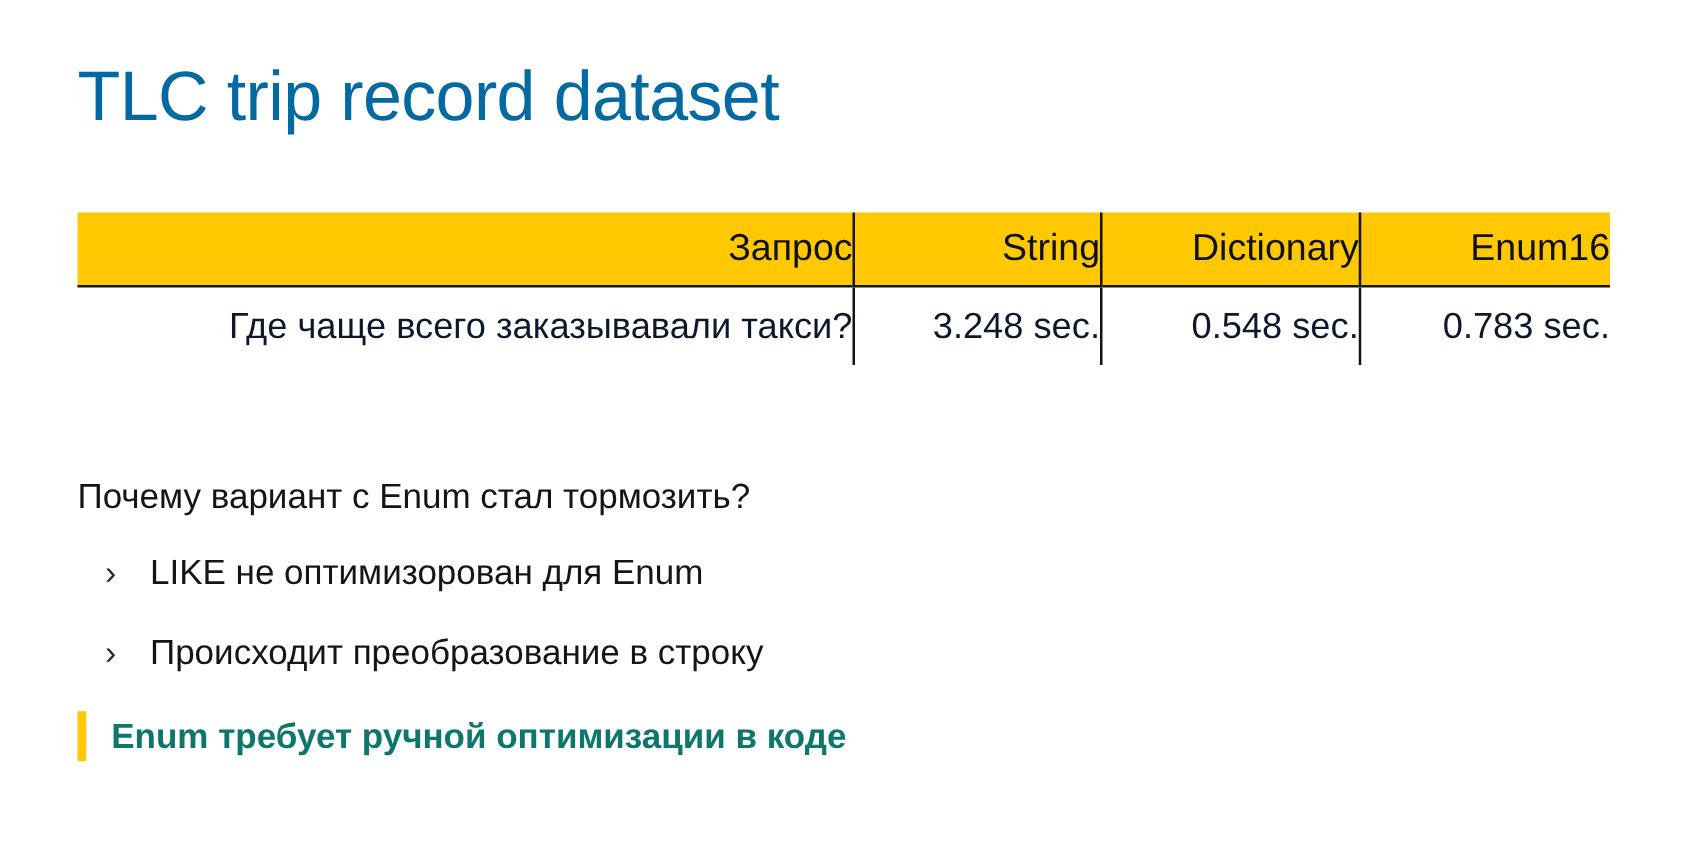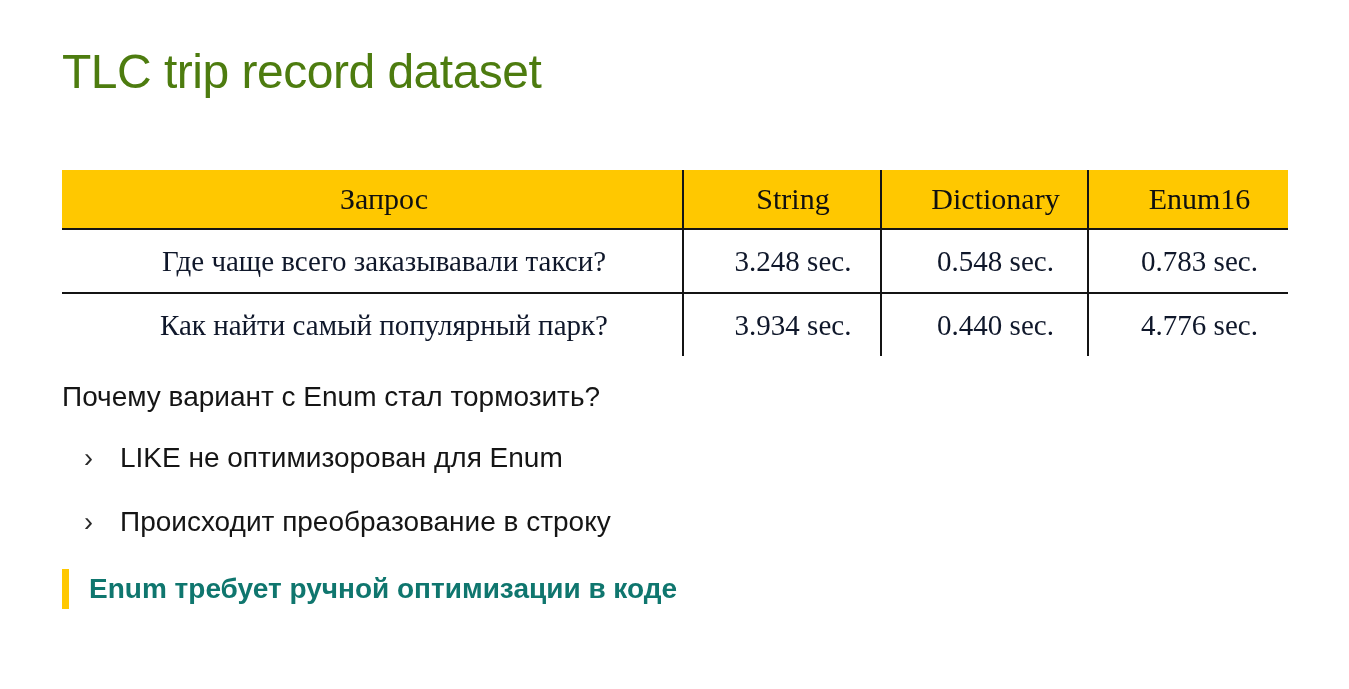--- a/index.html
+++ b/index.html
@@ -18,44 +18,43 @@
   .slide {
     position: absolute;
     inset: 0;
   }
 
   
   .slide-title {
     position: absolute;
     left: 62px;
     top: 44px;
-    font-size: 48px;
+    font-size: 56px;
     font-weight: 400;
     letter-spacing: -0.5px;
-    color: #4d7c0f;
+    color: #0369a1;
     white-space: nowrap;
   }
 
   
   .perf-table {
     position: absolute;
     left: 62px;
     top: 170px;
     width: 1226px;
     border-collapse: collapse;
     table-layout: fixed;
   }
   .perf-table th,
   .perf-table td {
     padding: 0;
     margin: 0;
     vertical-align: middle;
     font-weight: 400;
-    text-align: center;
-    font-family: Liberation Serif, serif;
+    text-align: right;
   }
   .perf-table thead th {
     background: #ffc800;
     height: 58px;
     font-size: 30px;
     color: #101010;
   }
   .perf-table thead th.c-query { padding-left: 24px; }
   .perf-table thead th.c-val   { padding-left: 22px; }
 
@@ -167,26 +166,20 @@
         <th class="c-val div-left">Enum16</th>
       </tr>
     </thead>
     <tbody>
       <tr class="row-first">
         <td class="c-query">Где чаще всего заказывавали такси?</td>
         <td class="c-val div-left">3.248 sec.</td>
         <td class="c-val div-left">0.548 sec.</td>
         <td class="c-val div-left">0.783 sec.</td>
       </tr>
-      <tr>
-        <td class="c-query">Как найти самый популярный парк?</td>
-        <td class="c-val div-left">3.934 sec.</td>
-        <td class="c-val div-left">0.440 sec.</td>
-        <td class="c-val div-left">4.776 sec.</td>
-      </tr>
     </tbody>
   </table>
 
   <div class="lead">Почему вариант с Enum стал тормозить?</div>
 
   <div class="bullets">
     <div class="bullet">
       <span class="bullet-chevron">›</span>
       <span class="bullet-text">LIKE не оптимизорован для Enum</span>
     </div>

